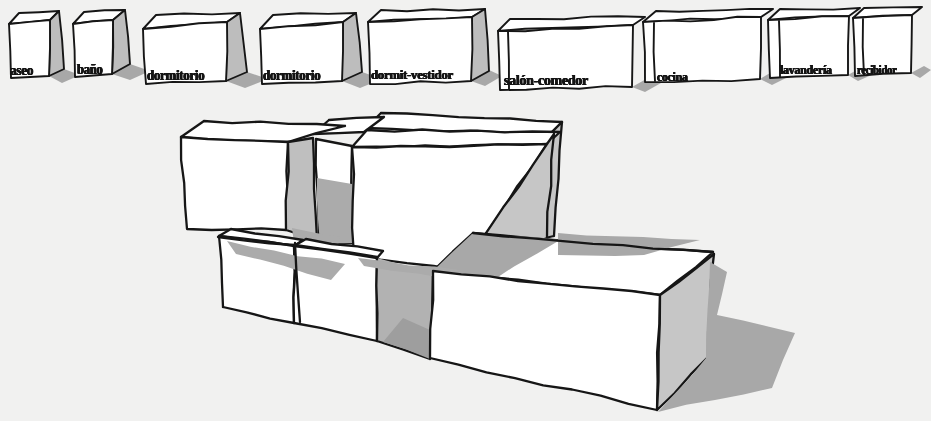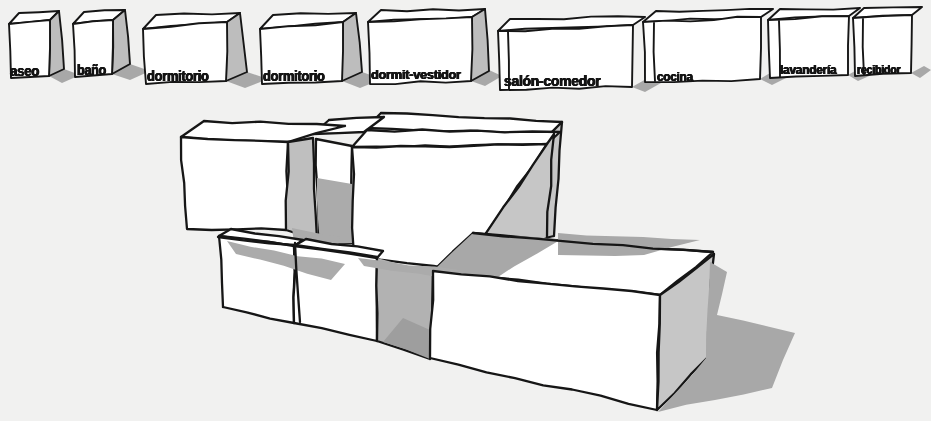--- a/index.html
+++ b/index.html
@@ -1,17 +1,17 @@
 <!DOCTYPE html>
 <html><head>
 <meta charset="utf-8">
 <style>
   html,body{margin:0;padding:0;background:#f1f1f0;}
   #stage{position:relative;width:931px;height:421px;overflow:hidden;
-         font-family:Liberation Sans, sans-serif;}
+         font-family:Liberation Serif, serif;}
   #sketch{position:absolute;left:0;top:0;}
   .room-label{
     position:absolute;
     font-weight:800;
     color:#141414;
     letter-spacing:-0.3px;
     white-space:nowrap;
     transform-origin:left top;
     text-shadow:0.5px 0 0 #141414,-0.5px 0 0 #141414,0 0.4px 0 #141414;
     z-index:2;

